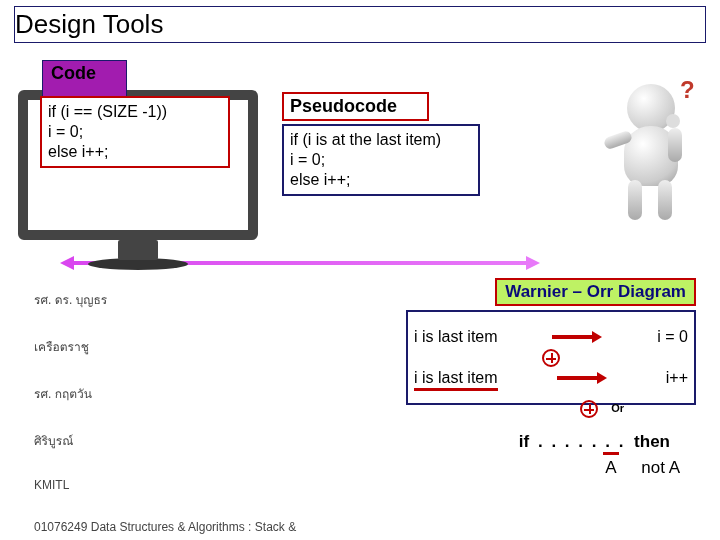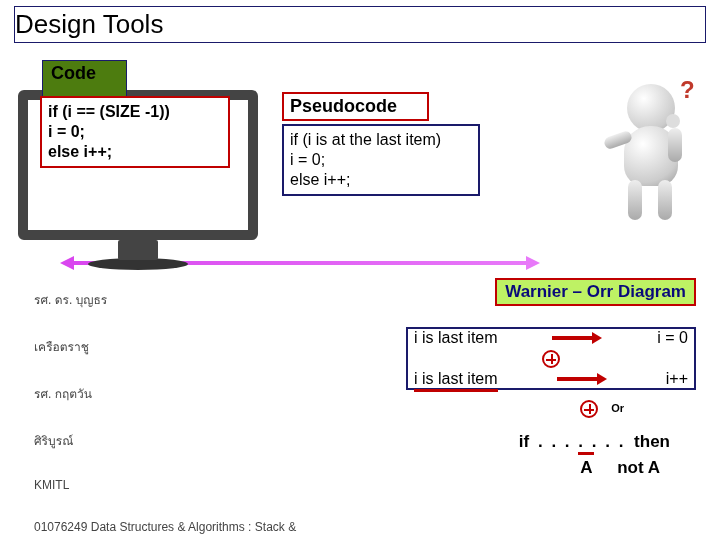--- a/index.html
+++ b/index.html
@@ -1,56 +1,56 @@
 <!DOCTYPE html>
 <html><head>
 <meta charset="utf-8">
 <style>
   * { box-sizing: border-box; margin: 0; padding: 0; }
   body { width: 720px; height: 540px; background: #fff; font-family: "Comic Sans MS", cursive, sans-serif; position: relative; overflow: hidden; }
   .title-bar { margin: 6px 14px 0 14px; border: 1px solid #1a1a6a; background: #fff; font-size: 26px; padding: 2px 0; }
-  .code-label { position: absolute; left: 42px; top: 60px; border: 1px solid #1a1a6a; background: #4d7c0f; padding: 2px 30px 18px 8px; font-weight: bold; font-size: 18px; z-index: 3; }
+  .code-label { position: absolute; left: 42px; top: 60px; border: 1px solid #1a1a6a; background: #a21caf; padding: 2px 30px 18px 8px; font-weight: bold; font-size: 18px; z-index: 3; }
   .monitor-wrap { position: absolute; left: 18px; top: 90px; z-index: 2; }
   .monitor { width: 240px; height: 150px; border: 10px solid #444; border-radius: 6px; background: #fff; position: relative; }
   .monitor::after { content: ""; position: absolute; bottom: -30px; left: 50%; transform: translateX(-50%); width: 40px; height: 20px; background: #444; border-radius: 2px; }
   .monitor::before { content: ""; position: absolute; bottom: -40px; left: 50%; transform: translateX(-50%); width: 100px; height: 12px; background: #333; border-radius: 50%; }
-  .code-box { position: absolute; left: 40px; top: 96px; width: 190px; border: 2px solid #c00000; background: #fff; padding: 4px 6px; font-size: 16px; line-height: 1.25; z-index: 4; white-space: pre-line; font-weight: bold; }
+  .code-box { position: absolute; left: 40px; top: 96px; width: 190px; border: 2px solid #c00000; background: #fff; padding: 4px 6px; font-size: 16px; line-height: 1.25; z-index: 4; white-space: pre-line; }
   .pseudo-label { position: absolute; left: 282px; top: 92px; border: 2px solid #c00000; background: #fff; padding: 2px 30px 2px 6px; font-weight: bold; font-size: 18px; z-index: 3; }
   .pseudo-box { position: absolute; left: 282px; top: 124px; width: 198px; border: 2px solid #1a1a6a; background: #fff; padding: 4px 6px; font-size: 16px; line-height: 1.25; white-space: pre-line; }
   .figure { position: absolute; right: 8px; top: 84px; width: 120px; height: 150px; z-index: 1; }
   
   .fig-head { position: absolute; top: 0; left: 35px; width: 48px; height: 48px; border-radius: 50%; background: radial-gradient(circle at 35% 30%, #fff, #ccc 70%, #999); }
   .fig-body { position: absolute; top: 42px; left: 32px; width: 54px; height: 60px; border-radius: 26px 26px 20px 20px; background: radial-gradient(circle at 35% 30%, #fff, #ccc 70%, #999); }
   .fig-arm-l { position: absolute; top: 50px; left: 12px; width: 28px; height: 12px; background: linear-gradient(#eee,#aaa); border-radius: 8px; transform: rotate(-20deg); }
   .fig-arm-r { position: absolute; top: 44px; left: 76px; width: 14px; height: 34px; background: linear-gradient(#eee,#aaa); border-radius: 8px; }
   .fig-hand-r { position: absolute; top: 30px; left: 74px; width: 14px; height: 14px; background: #ddd; border-radius: 50%; }
   .fig-leg-l { position: absolute; top: 96px; left: 36px; width: 14px; height: 40px; background: linear-gradient(#eee,#aaa); border-radius: 8px; }
   .fig-leg-r { position: absolute; top: 96px; left: 66px; width: 14px; height: 40px; background: linear-gradient(#eee,#aaa); border-radius: 8px; }
   .fig-q { position: absolute; top: -8px; left: 88px; font-size: 24px; color: #c0392b; font-weight: bold; }
   .arrow-wrap { position: absolute; left: 60px; top: 256px; width: 480px; height: 14px; }
   .arrow-line { position: absolute; left: 10px; right: 10px; top: 5px; height: 4px; background: linear-gradient(to right, #d946ef, #e879f9); }
   .arrow-head-l { position: absolute; left: 0; top: 0; width: 0; height: 0; border-right: 14px solid #d946ef; border-top: 7px solid transparent; border-bottom: 7px solid transparent; }
   .arrow-head-r { position: absolute; right: 0; top: 0; width: 0; height: 0; border-left: 14px solid #e879f9; border-top: 7px solid transparent; border-bottom: 7px solid transparent; }
   .warnier-label { position: absolute; right: 24px; top: 278px; border: 2px solid #c00000; background: #bef264; padding: 2px 8px; font-weight: bold; font-size: 17px; color: #0a0a7a; }
-  .warnier-box { position: absolute; right: 24px; top: 310px; width: 290px; border: 2px solid #1a1a6a; background: #fff; padding: 0 6px; font-size: 16px; margin-top: 17px; }
+  .warnier-box { position: absolute; right: 24px; top: 310px; width: 290px; border: 2px solid #1a1a6a; background: #fff; padding: 16px 6px; font-size: 16px; }
   .wb-row { display: flex; align-items: center; justify-content: space-between; }
   .wb-arrow { flex: 0 0 50px; height: 12px; position: relative; margin: 0 6px; }
   .wb-arrow::before { content: ""; position: absolute; left: 0; right: 8px; top: 4px; height: 4px; background: #c00000; }
   .wb-arrow::after { content: ""; position: absolute; right: 0; top: 0; border-left: 10px solid #c00000; border-top: 6px solid transparent; border-bottom: 6px solid transparent; }
   .wb-mid { text-align: center; margin: 2px 0; }
   .circle-plus { display: inline-block; width: 18px; height: 18px; border: 2px solid #c00000; border-radius: 50%; position: relative; vertical-align: middle; }
   .circle-plus::before { content: ""; position: absolute; left: 2px; right: 2px; top: 7px; height: 2px; background: #c00000; }
   .circle-plus::after { content: ""; position: absolute; top: 2px; bottom: 2px; left: 7px; width: 2px; background: #c00000; }
   .bar-under { position: relative; }
   .bar-under::after { content: ""; position: absolute; left: 0; right: 0; bottom: -4px; height: 3px; background: #c00000; }
   .legend-or { position: absolute; right: 96px; top: 400px; font-size: 11px; font-weight: bold; }
   .legend-or .circle-plus { margin-right: 10px; }
   .legend-if { position: absolute; right: 50px; top: 432px; font-size: 17px; font-weight: bold; }
   .legend-if .dots { letter-spacing: 2px; margin: 0 4px; }
-  .legend-not { position: absolute; right: 60px; top: 458px; font-size: 17px; font-weight: bold; text-align: right; }
+  .legend-not { position: absolute; right: 40px; top: 458px; font-size: 17px; font-weight: normal; text-align: right; }
   .legend-A { display: inline-block; position: relative; margin-right: 20px; }
   .legend-A::before { content: ""; position: absolute; left: -2px; right: -2px; top: -6px; height: 3px; background: #c00000; }
   .footer { position: absolute; left: 0; right: 0; bottom: 6px; font-family: Tahoma, sans-serif; font-size: 12px; color: #444; }
   .footer .row1 { display: flex; gap: 28px; padding: 0 34px; flex-direction: column; }
   .footer .row2 { display: flex; gap: 34px; padding: 2px 34px 0; align-items: baseline; }
   .footer .pg { font-size: 20px; font-family: "Times New Roman", serif; color: #222; }
 </style>
 </head>
 <body>
 

